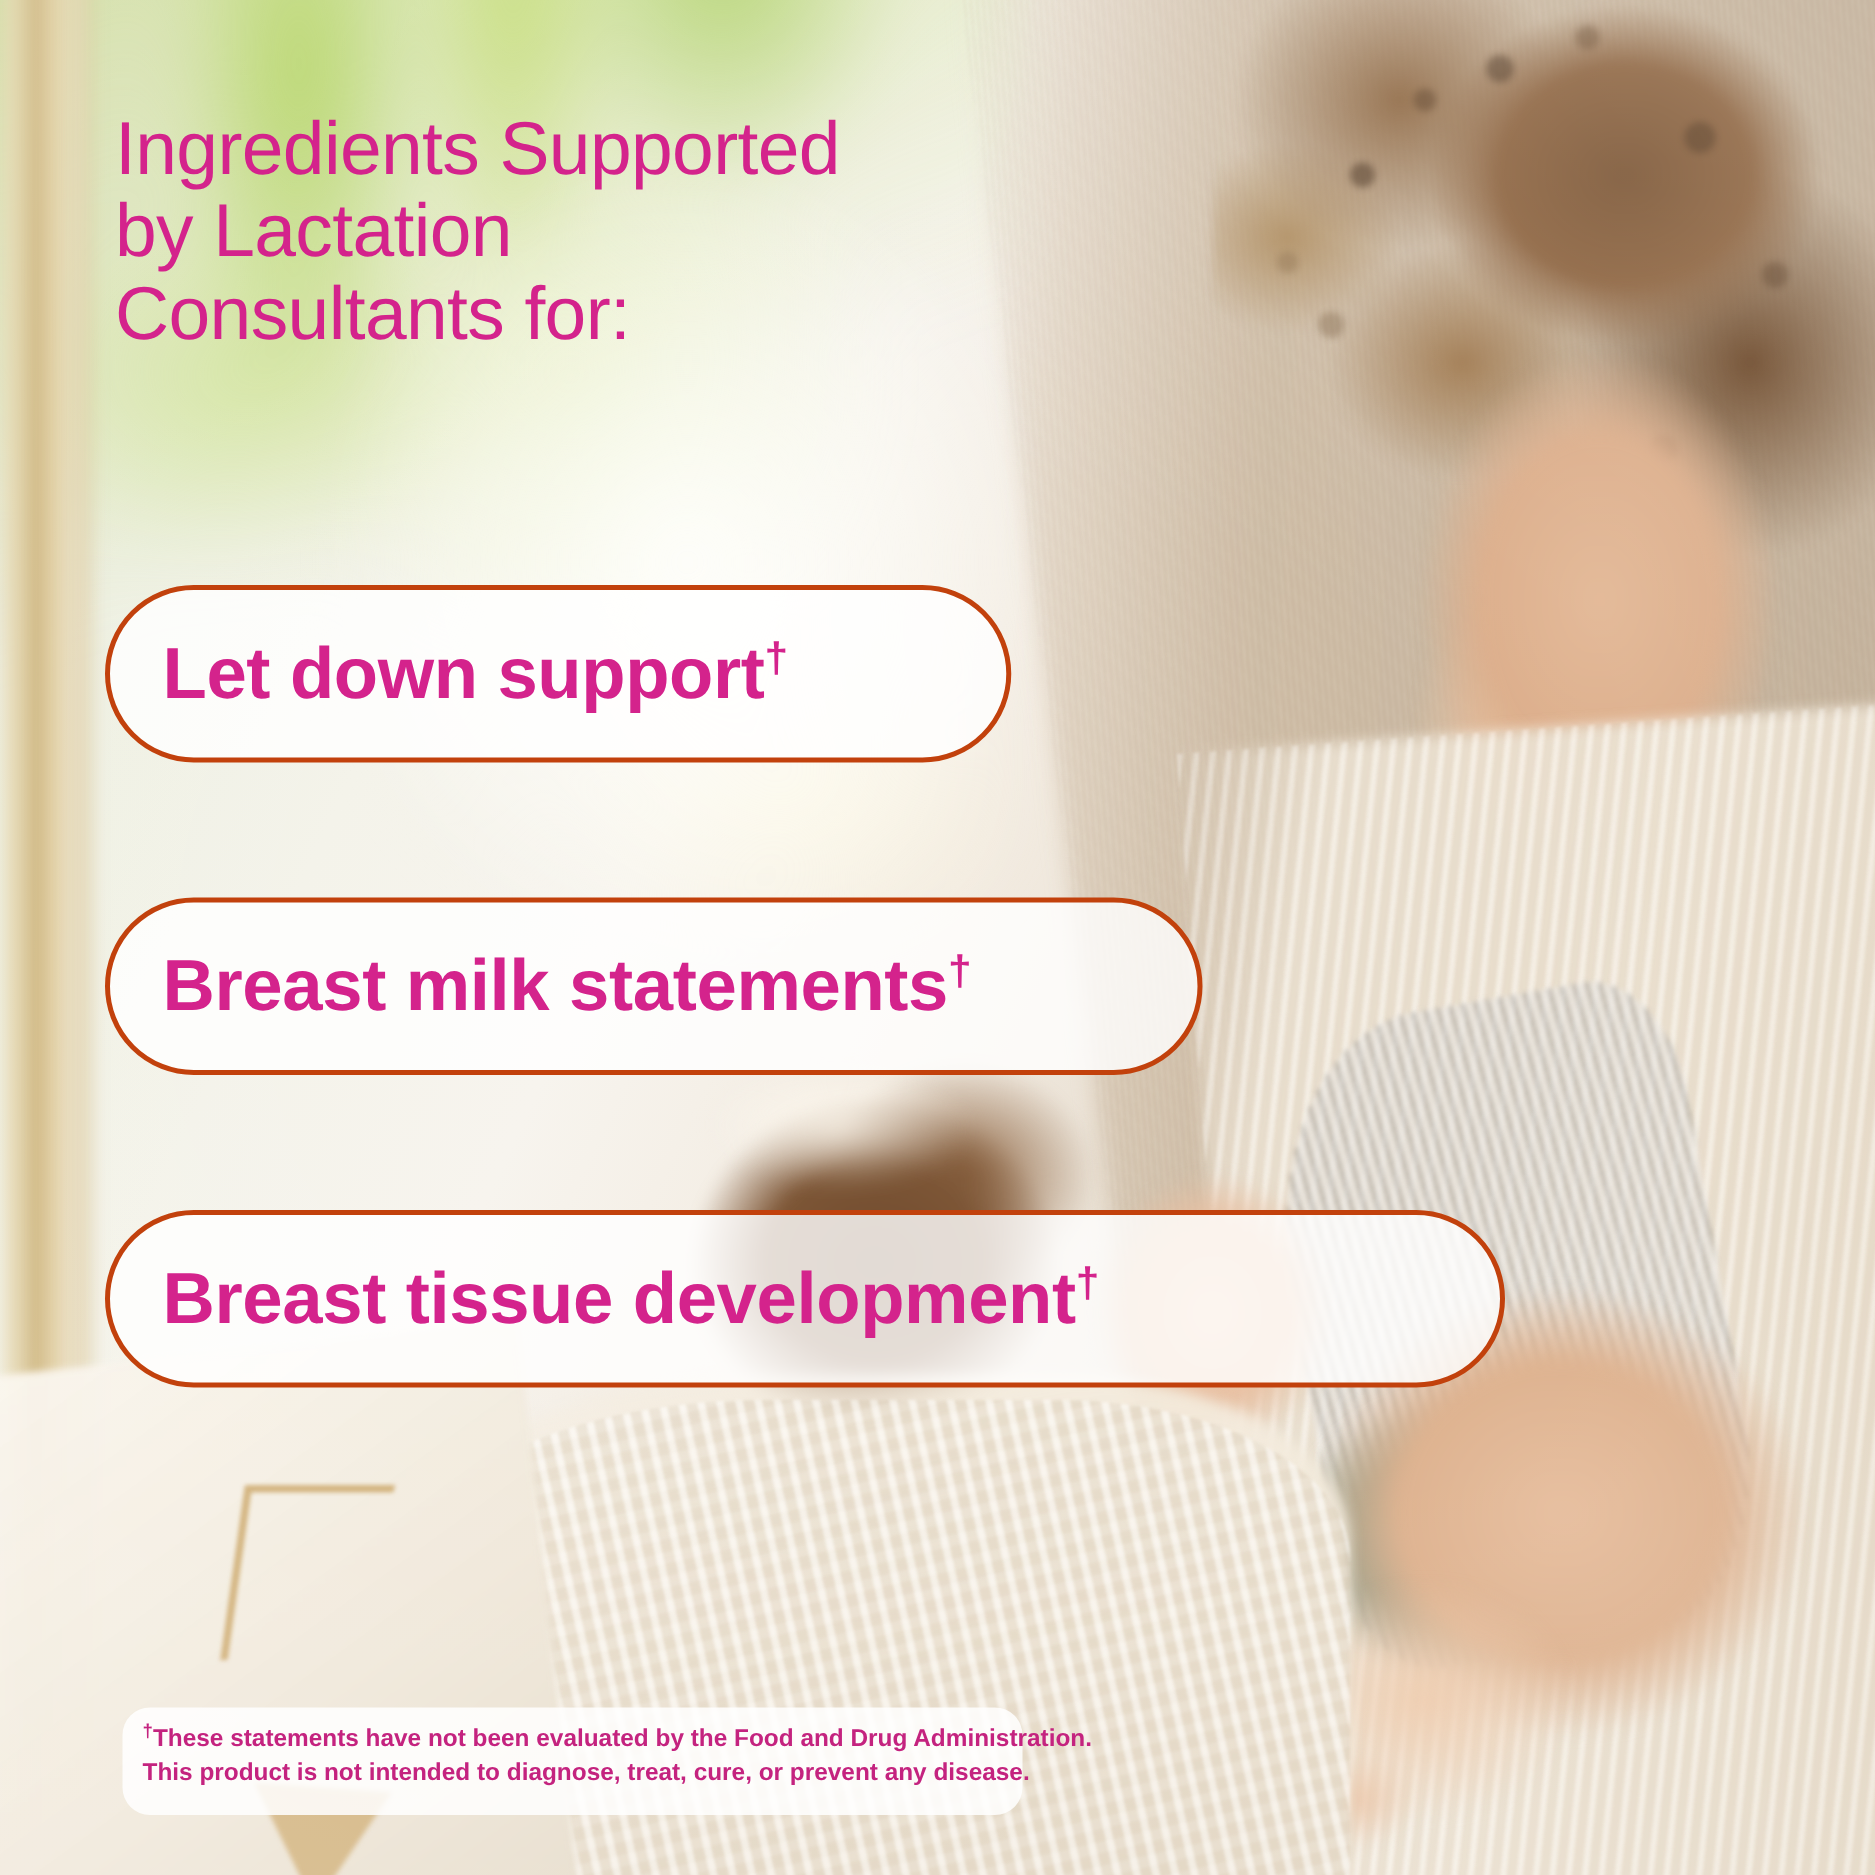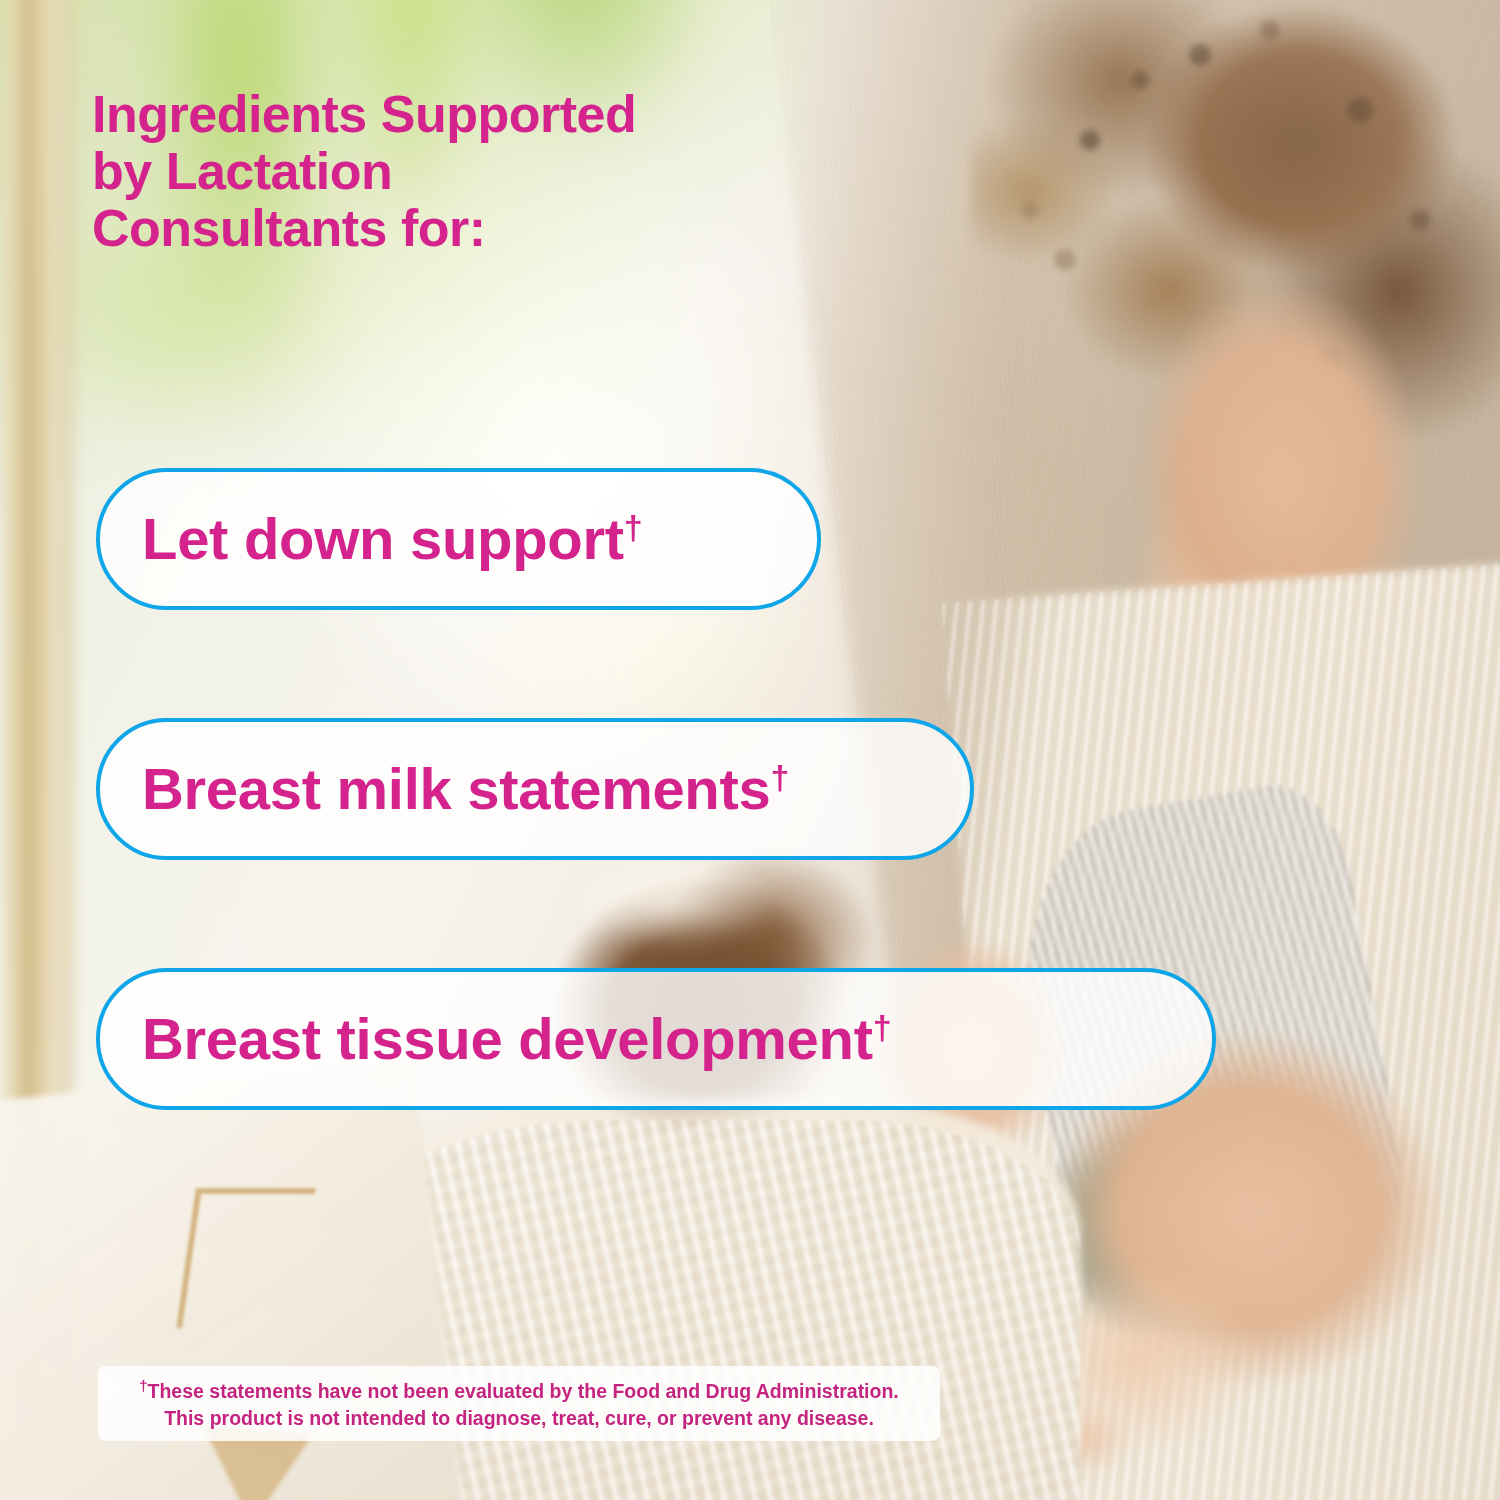--- a/index.html
+++ b/index.html
@@ -214,32 +214,32 @@
 
   
   .content { position:absolute; inset:0; }
 
   .headline{
     position:absolute;
     left:92px; top:86px;
     width:1010px;
     color:#D4238C;
     font-family:"Liberation Sans", sans-serif;
-    font-weight:bold;
-    font-size:52px;
+    font-weight:normal;
+    font-size:60px;
     line-height:1.10;
     letter-spacing:-0.5px;
     white-space:pre-line;
   }
 
   .pill{
     position:absolute;
-    left:96px;
+    left:84px;
     height:142px;
-    border:4px solid #0ea5e9;
+    border:4px solid #c2410c;
     border-radius:71px;
     background:rgba(255,255,255,.80);
     display:flex; align-items:center;
     padding:0 42px;
   }
   .pill1{ top:468px; width:725px; }
   .pill2{ top:718px; width:878px; }
   .pill3{ top:968px; width:1120px; }
 
   .pill-text{
@@ -254,24 +254,24 @@
   .dagger{
     font-size:34px;
     vertical-align:super;
     line-height:0;
     font-weight:bold;
   }
 
   .footnote{
     position:absolute;
     left:98px; top:1366px;
-    width:842px;
-    padding:12px 16px 9px;
+    width:720px;
+    padding:12px 16px 20px;
     background:rgba(255,255,255,.85);
-    border-radius:8px;
+    border-radius:22px;
     text-align:center;
     color:#C4237F;
     font-family:"Liberation Sans", sans-serif;
     font-weight:bold;
     font-size:19.5px;
     line-height:1.38;
   }
   .footnote .fn-line{ display:block; white-space:nowrap; }
   .fn-dagger{ font-size:15px; vertical-align:super; line-height:0; }
 </style>

